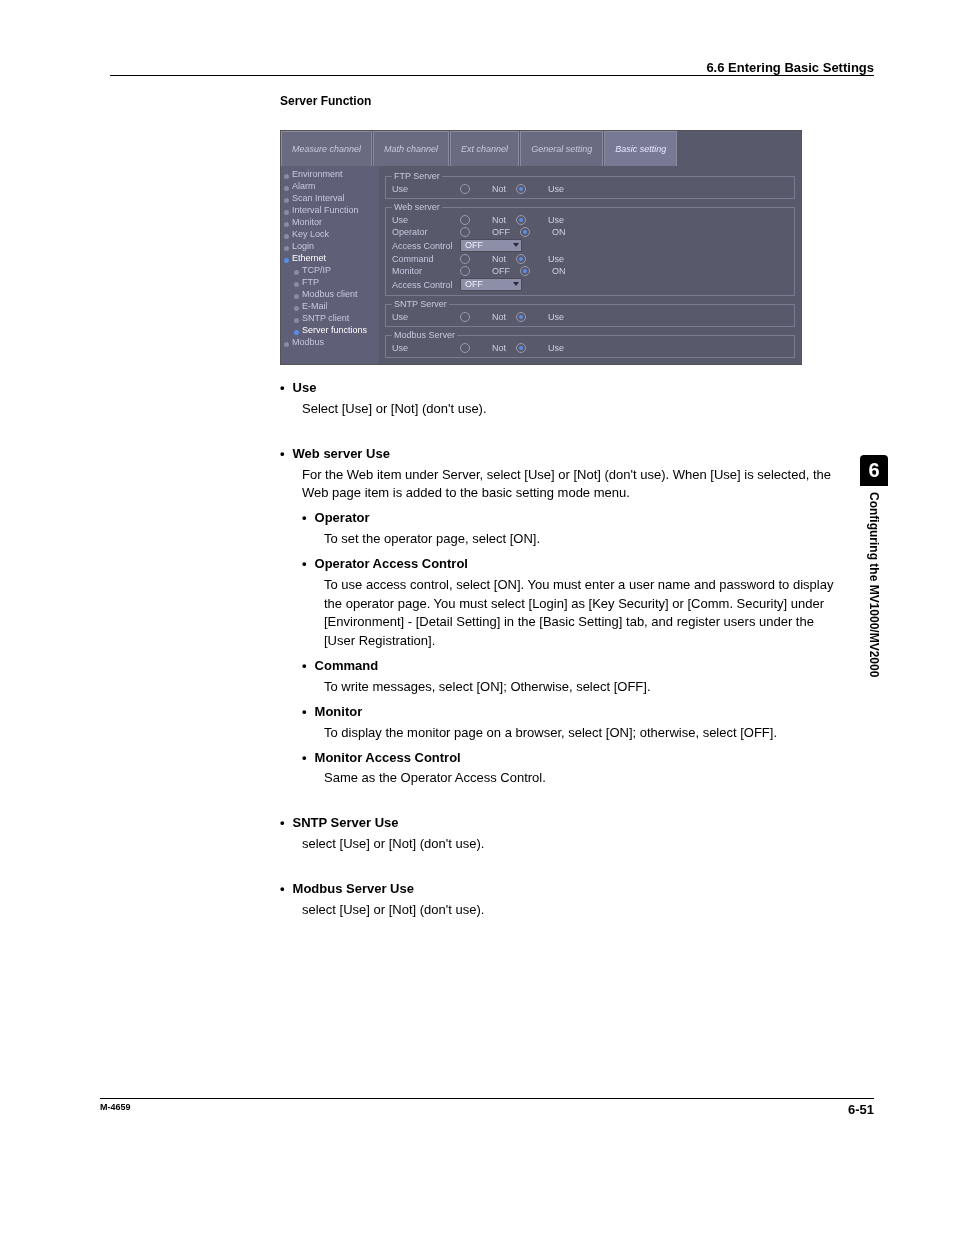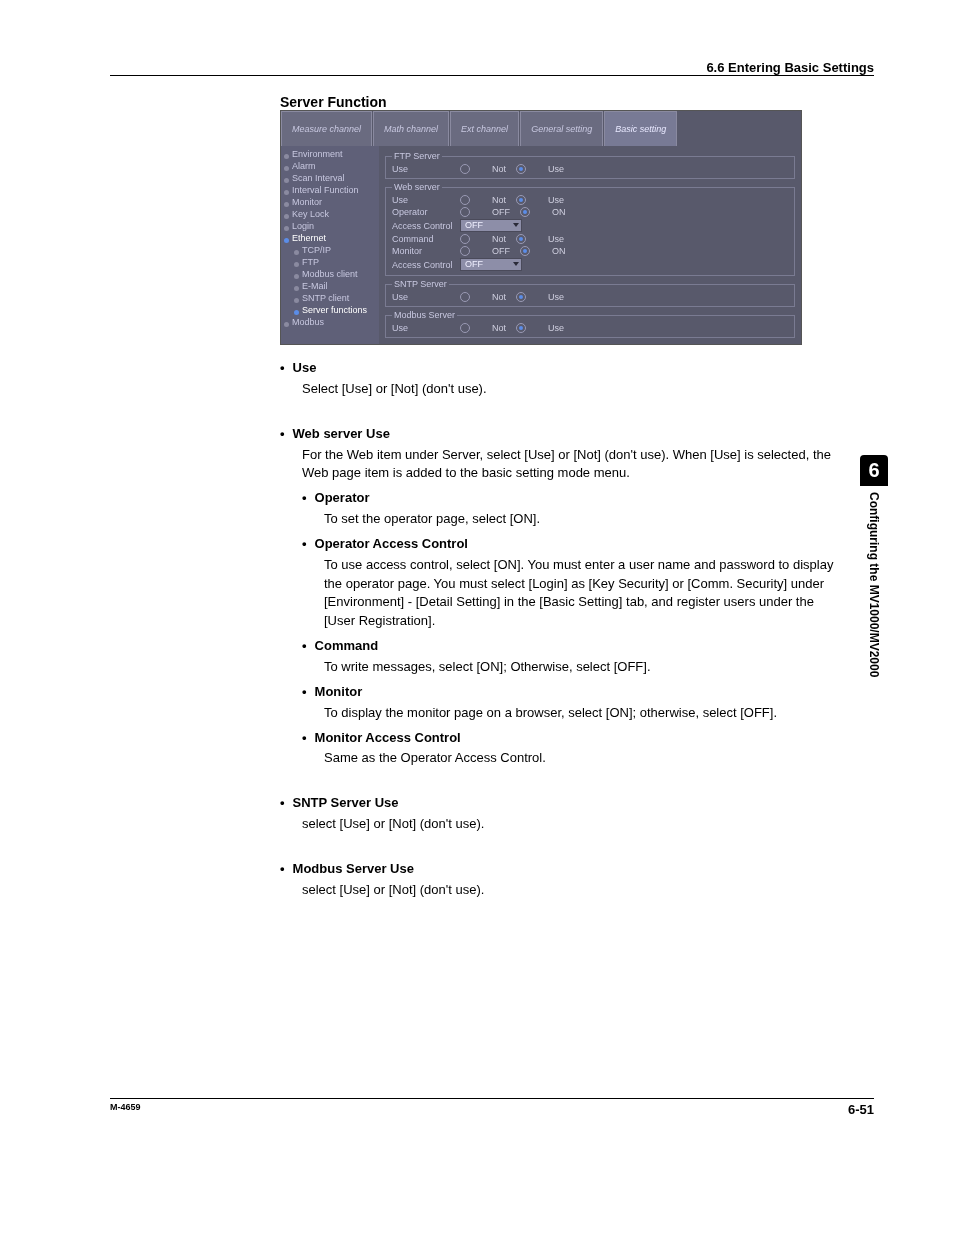--- a/index.html
+++ b/index.html
@@ -21,23 +21,23 @@
   .top-header {
     text-align: right;
     font-weight: bold;
     font-size: 13px;
     border-bottom: 1.5px solid #000;
     padding-bottom: 0;
     margin-bottom: 18px;
   }
   .section-title {
     font-weight: bold;
-    font-size: 14px;
+    font-size: 12px;
     margin-left: 170px;
-    margin-bottom: 0;
+    margin-bottom: 22px;
   }
   
   .shot {
     margin-left: 170px;
     width: 520px;
     border: 1px solid #555;
     background: #58596b;
     font-size: 9px;
     color: #d0d0e0;
   }
@@ -167,21 +167,21 @@
   .side-tab-text {
     writing-mode: vertical-rl;
     font-weight: bold;
     font-size: 12px;
     margin: 6px auto 0 auto;
   }
   
   .footer {
     position: absolute;
     bottom: 28px;
-    left: 110px;
+    left: 100px;
     right: 80px;
     border-top: 1.5px solid #000;
     padding-top: 3px;
     display: flex;
     justify-content: space-between;
     font-size: 11px;
   }
   .footer-right { font-weight: bold; font-size: 13px; }
   .footer-left { font-weight: bold; font-size: 9px; }
 </style>

